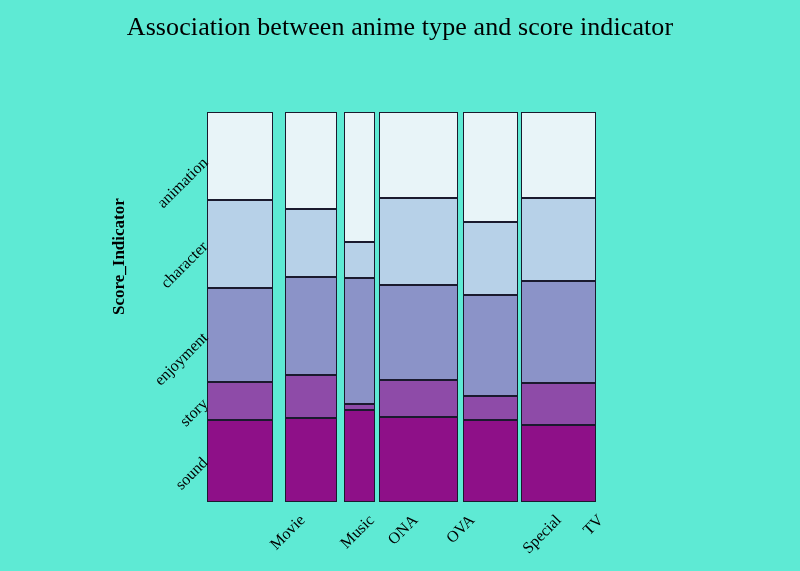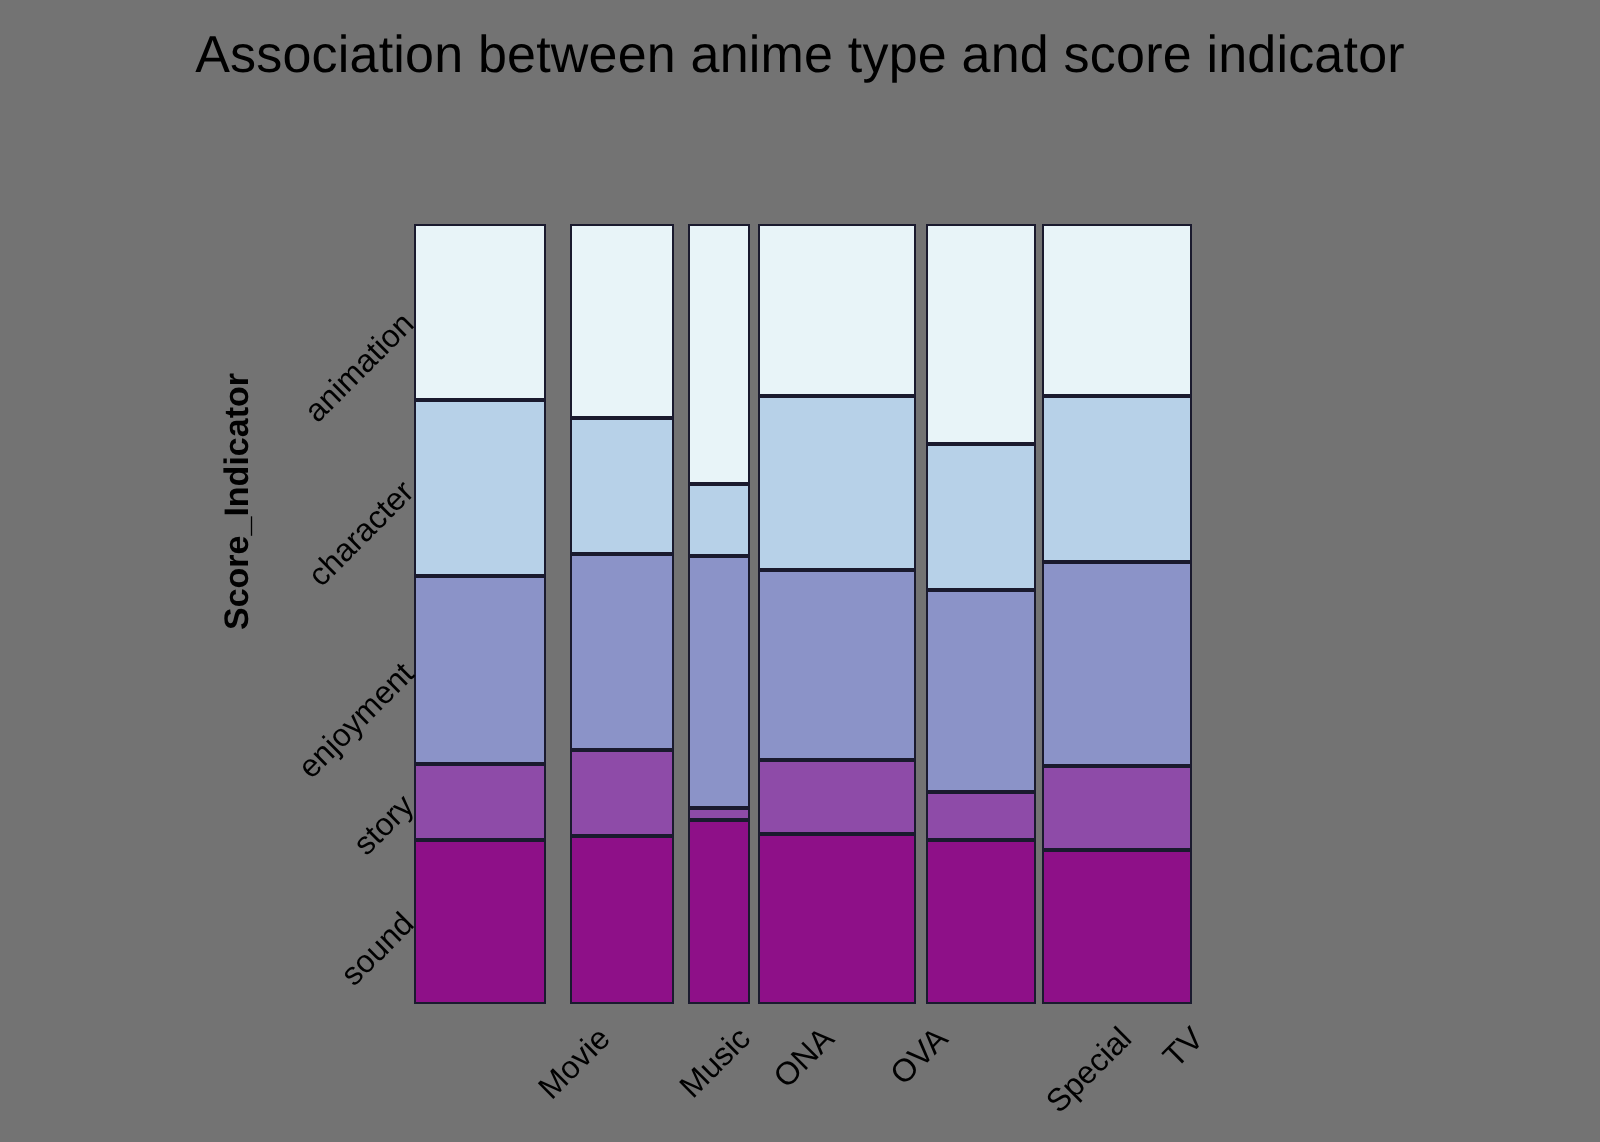--- a/index.html
+++ b/index.html
@@ -12,21 +12,22 @@
     width: 800px;
     height: 571px;
     font-family: "Liberation Sans", sans-serif;
     color: #000000;
     overflow: hidden;
   }
   #figure {
     position: relative;
     width: 800px;
     height: 571px;
-    background: #737373;
+    background: #5eead4;
+    font-family: Liberation Serif, serif;
   }
   
   #chart-title {
     position: absolute;
     left: 0;
     top: 12px;
     width: 800px;
     text-align: center;
     font-size: 26px;
     font-weight: 400;

